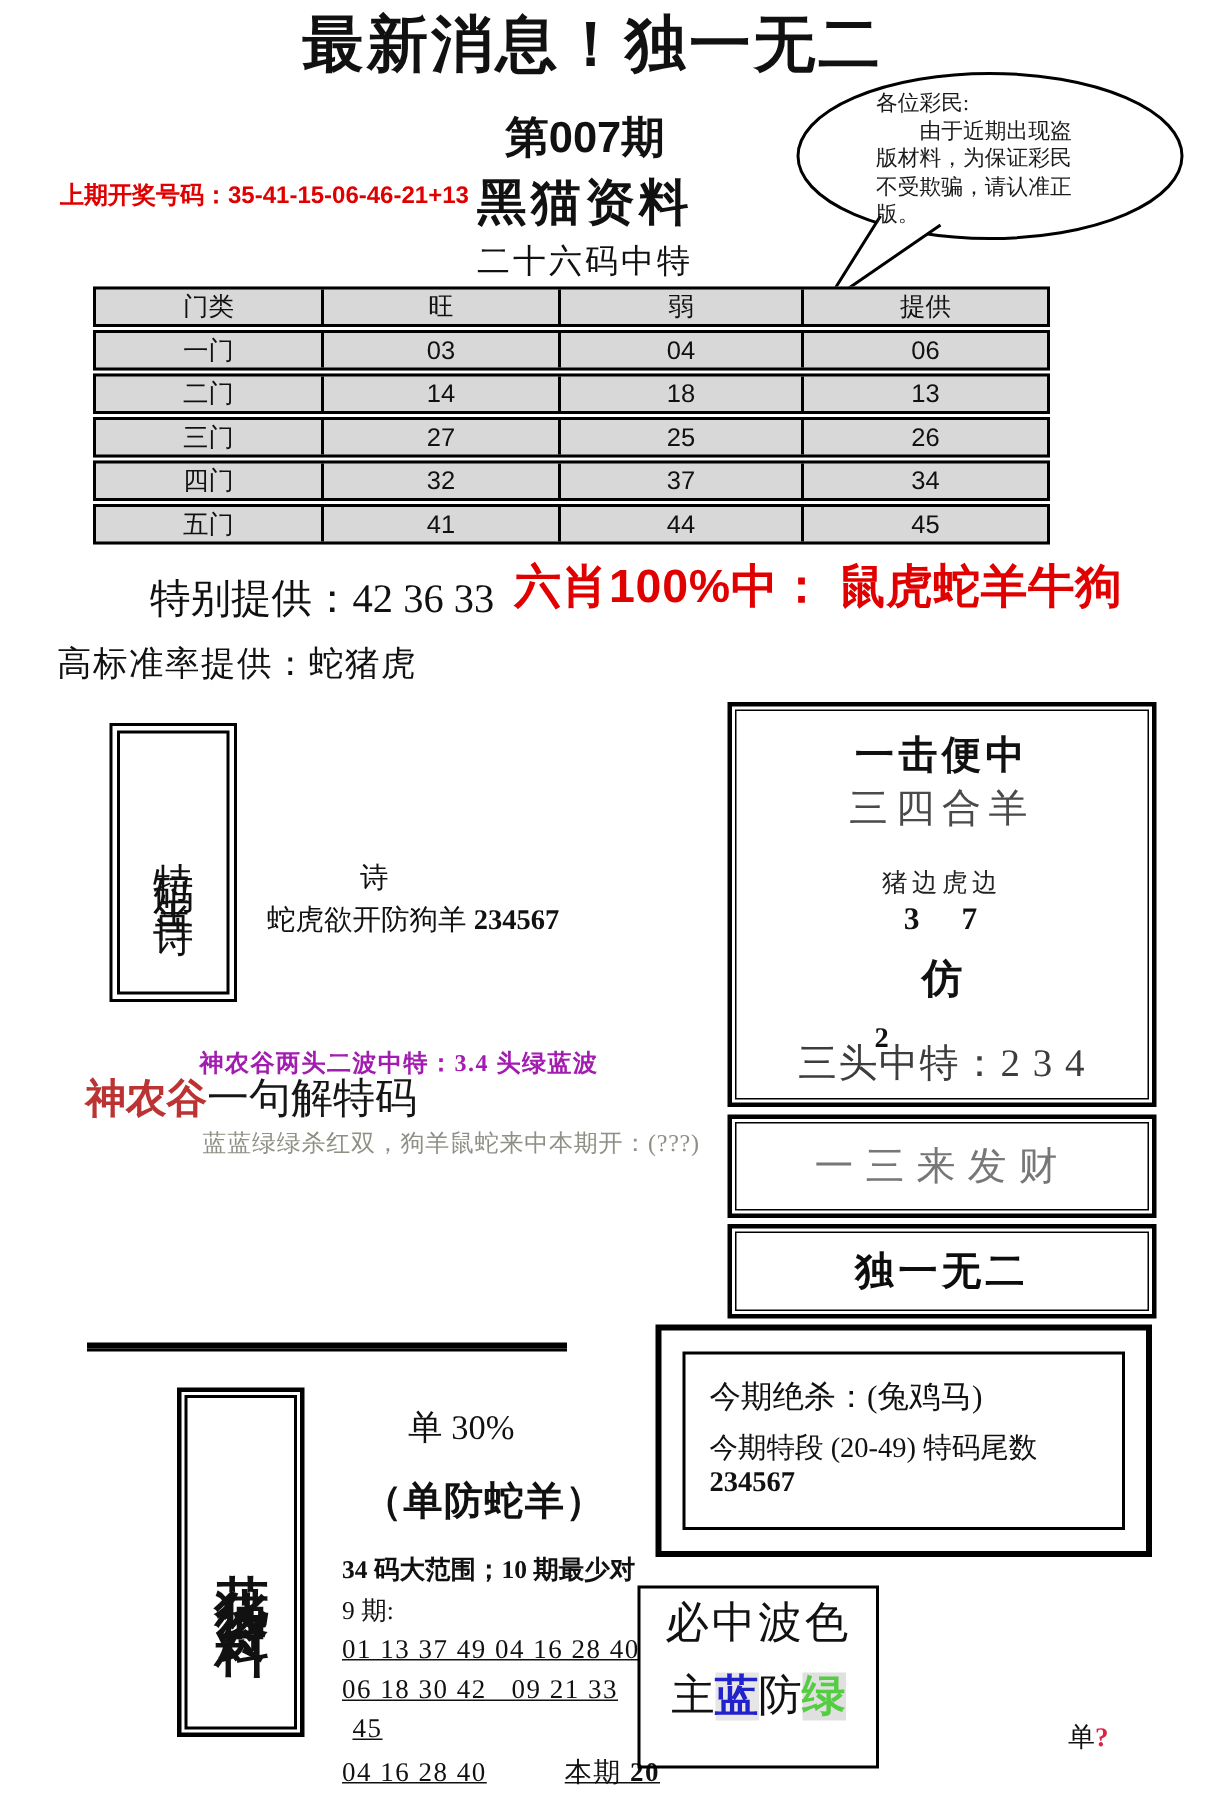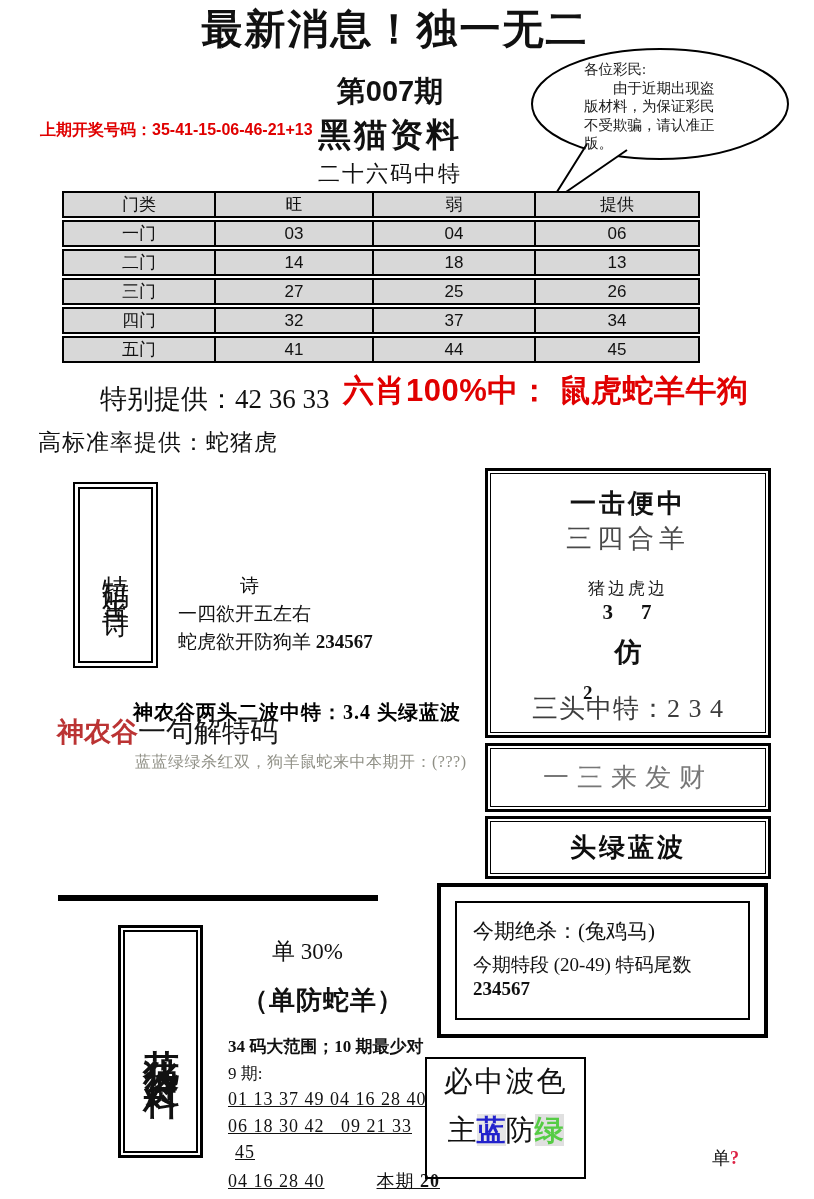--- a/index.html
+++ b/index.html
@@ -31,21 +31,21 @@
   .dbox { border:2px solid #000; }
   .dbox-in { border:2px solid #000; width:100%; height:100%; display:flex; align-items:center; justify-content:center; }
   .poem-box { top:482px; left:73px; width:85px; height:186px; padding:3px; }
   .vtext { writing-mode:vertical-rl; text-orientation:upright; }
   .poem-box .vtext { font-size:27px; letter-spacing:9px; }
 
   .poem { top:572px; left:178px; font-size:19px; line-height:28px; }
   .poem-head { margin-left:62px; }
   .bold { font-weight:bold; }
 
-  .sn-red { top:699px; left:133px; font-size:20px; font-weight:bold; color:#000000; letter-spacing:1px; }
+  .sn-red { top:699px; left:133px; font-size:16px; font-weight:bold; color:#a21caf; letter-spacing:1px; }
   .sn-row { top:713px; left:57px; }
   .sn-name { font-size:27px; color:#bb3333; font-weight:600; }
   .sn-suffix { font-size:28px; color:#161616; }
   .sn-gray { top:752px; left:135px; font-size:16px; color:#8f8f85; letter-spacing:0.5px; }
 
   .strike-box { top:468px; left:485px; width:286px; height:270px; border:3px solid #000; padding:2px; }
   .strike-in { border:1px solid #000; width:100%; height:100%; text-align:center; position:relative; }
   .sb1 { margin-top:12px; font-size:26px; font-weight:bold; letter-spacing:3px; }
   .sb2 { font-size:26px; color:#4a4a4a; letter-spacing:5px; }
   .sb3 { margin-top:21px; font-size:17px; color:#222; letter-spacing:3px; }
@@ -157,21 +157,20 @@
   <div class="abs high-rate">高标准率提供：蛇猪虎</div>
 
   <div class="abs dbox poem-box">
     <div class="dbox-in">
       <span class="vtext">特码生肖诗</span>
     </div>
   </div>
 
   <div class="abs poem">
     <div class="poem-head">诗</div>
-    <div>一四欲开五左右</div>
     <div><span>蛇虎欲开防狗羊 </span><span class="bold">234567</span></div>
   </div>
 
   <div class="abs sn-red">神农谷两头二波中特：3.4 头绿蓝波</div>
   <div class="abs sn-row">
     <span class="sn-name">神农谷</span><span class="sn-suffix">一句解特码</span>
   </div>
   <div class="abs sn-gray">蓝蓝绿绿杀红双，狗羊鼠蛇来中本期开：(???)</div>
 
   <div class="abs strike-box">
@@ -183,21 +182,21 @@
       <div class="sb-fang">仿</div>
       <div class="sb-two">2</div>
       <div class="sb-head">三头中特：2 3 4</div>
     </div>
   </div>
 
   <div class="abs fortune-box">
     <div class="dbox-in">一三来发财</div>
   </div>
   <div class="abs zodiac-box">
-    <div class="dbox-in">头绿蓝波</div>
+    <div class="dbox-in">独一无二</div>
   </div>
 
   <div class="abs kill-box">
     <div class="kill-in">
       <div class="kill-l1">今期绝杀：(兔鸡马)</div>
       <div class="kill-l2"><span>今期特段 (20-49) 特码尾数 </span><span class="bold">234567</span></div>
     </div>
   </div>
 
   <div class="abs hrule"></div>

